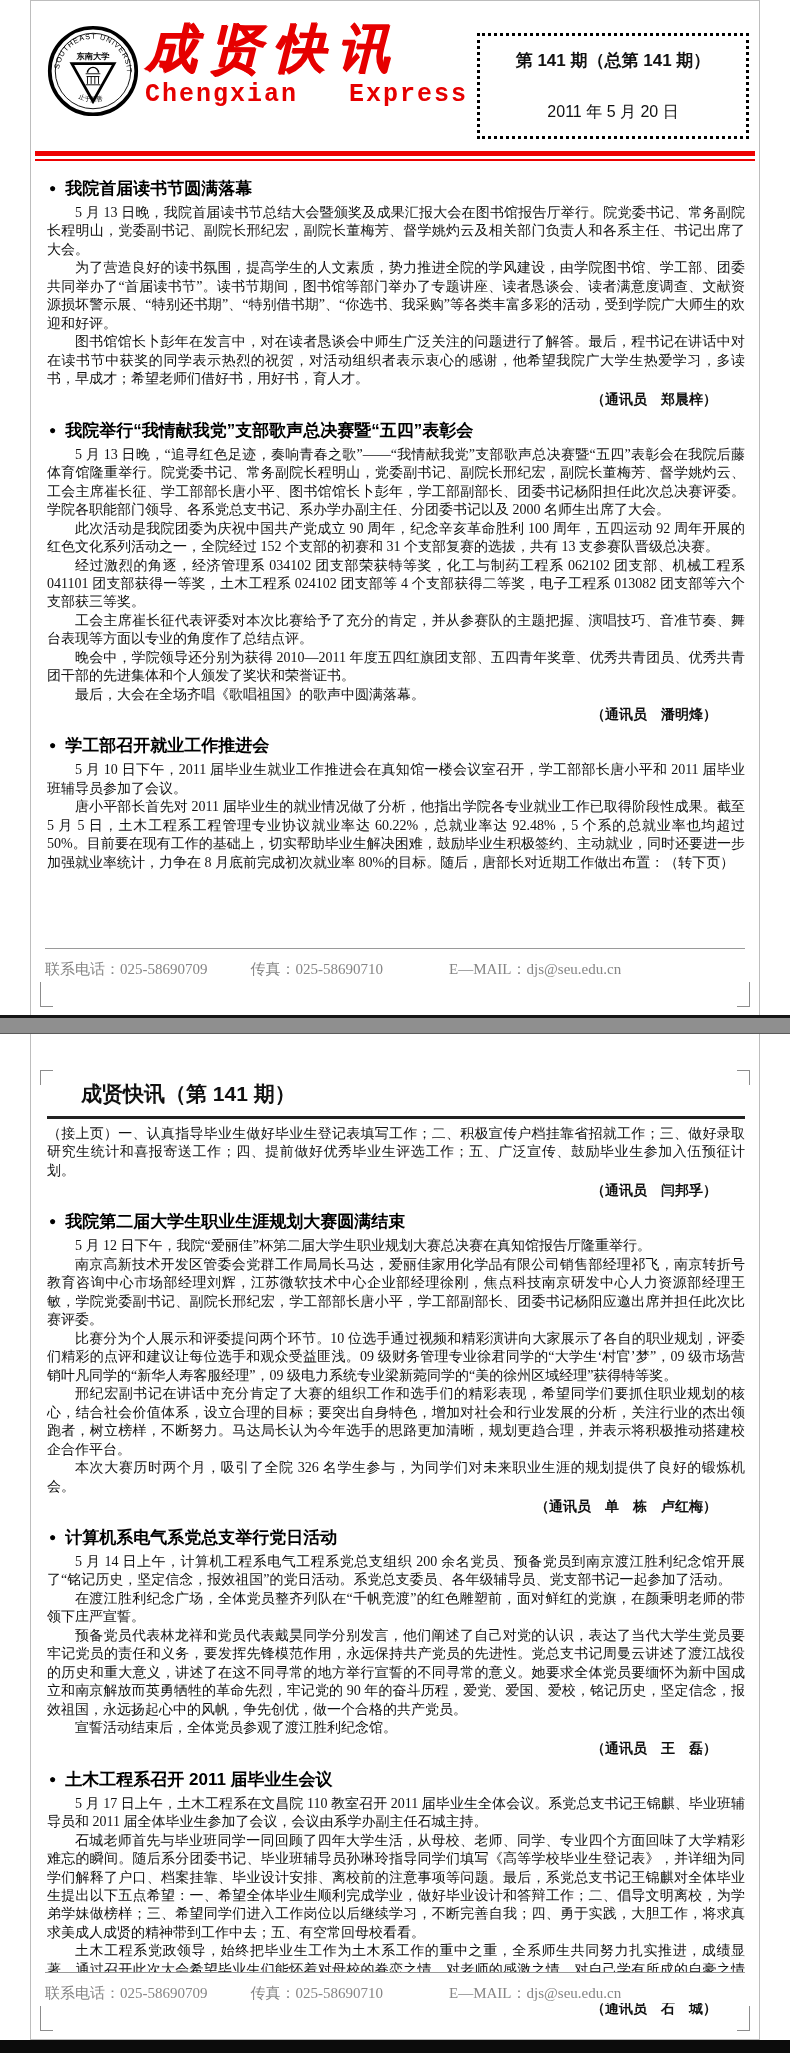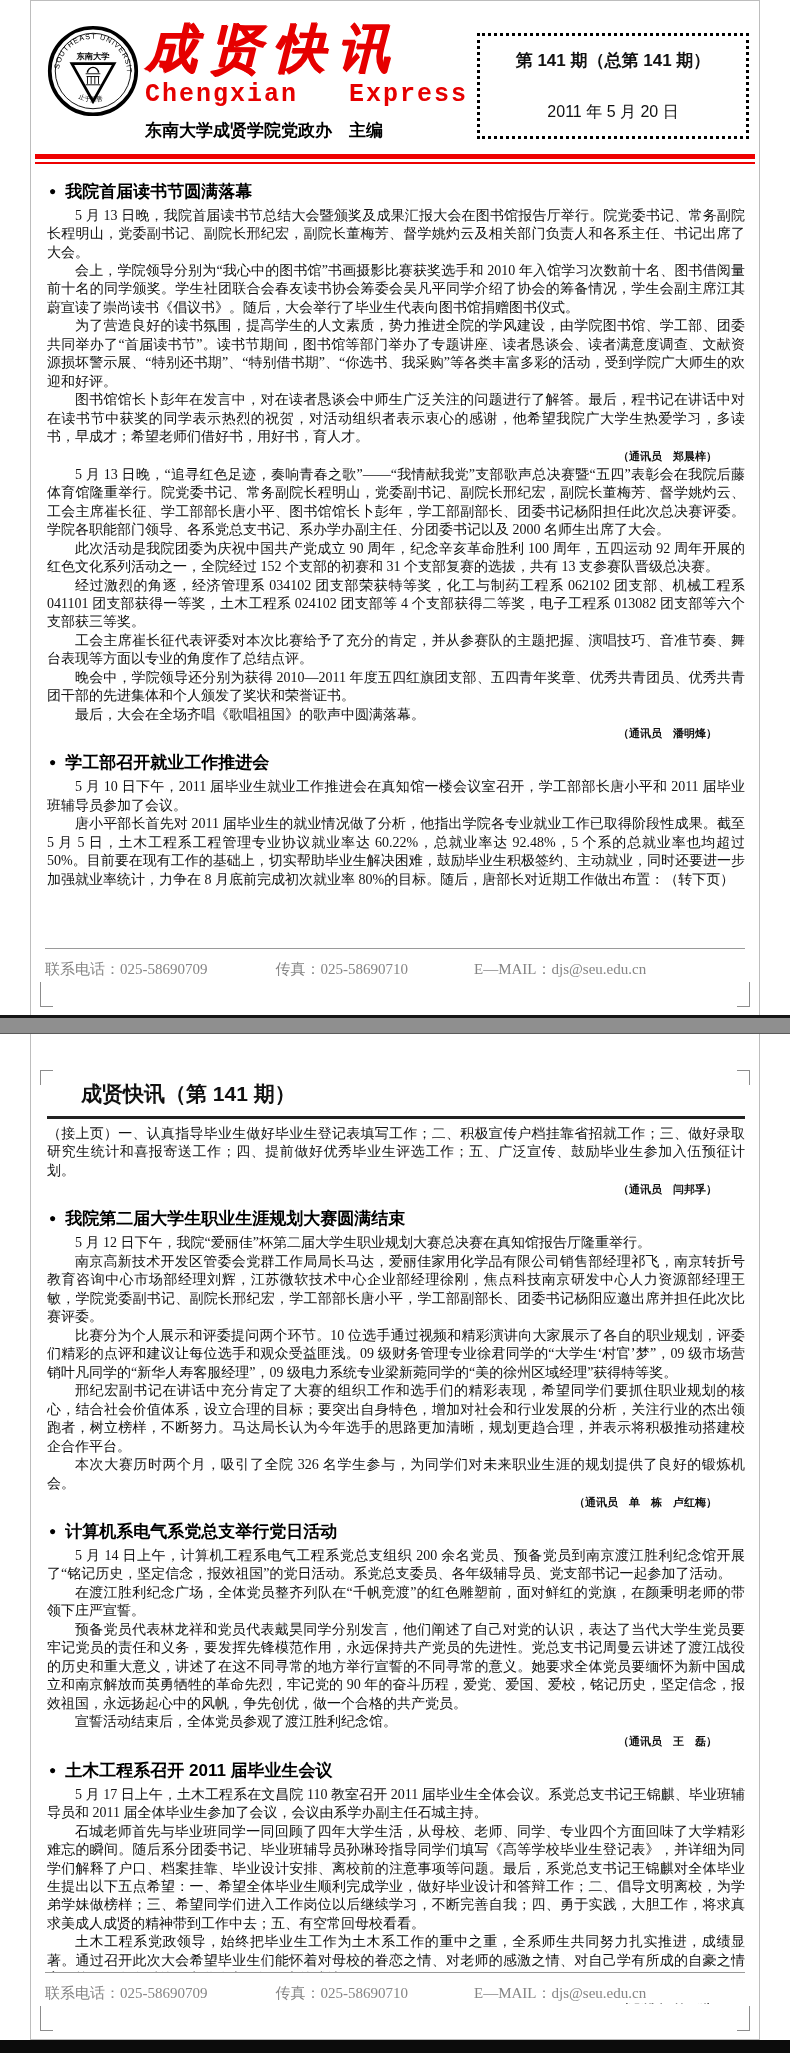--- a/index.html
+++ b/index.html
@@ -27,33 +27,33 @@
   .issue-line{font-size:17px;font-weight:bold;}
   .date-line{font-size:16px;}
   .red-rule{margin:12px 4px 0 4px;border-top:5px solid #ee0000;border-bottom:2px solid #ee0000;height:3px;}
 
   
   .content{padding:6px 14px 0 16px;}
   .headline{font-family:"Liberation Sans","DejaVu Sans",sans-serif;font-size:17px;color:#000;
             margin:10px 0 4px 0;font-weight:bold;}
   .bullet{font-size:12px;margin:0 9px 0 2px;vertical-align:2px;}
   p.body{margin:0;font-size:14px;line-height:1.32;text-indent:2em;text-align:justify;}
-  p.byline{text-align:right;font-weight:bold;font-size:11px;margin:2px 28px 2px 0;}
+  p.byline{text-align:right;font-weight:bold;font-size:14px;margin:2px 28px 2px 0;}
 
   
   .p2-title{margin:46px 0 0 50px;font-weight:bold;font-size:21px;
             font-family:"Liberation Sans","DejaVu Sans",sans-serif;}
   .p2-rule{margin:8px 14px 0 16px;border-top:3px solid #222;}
 
   
   .page-footer{position:absolute;left:14px;right:14px;bottom:36px;background:#fff;
                border-top:1px solid #9a9a9a;color:#858585;font-size:15px;
                padding-top:11px;display:flex;align-items:baseline;}
   .page-footer .grp{white-space:nowrap;}
-  .page-footer .g1{margin-right:60px;}
+  .page-footer .g1{margin-right:35px;}
   .page-footer .g2{margin-right:66px;margin-left:8px;}
 
   
   .crop{position:absolute;width:12px;height:24px;}
   .crop.bl{left:9px;bottom:8px;border-left:1px solid #8c8c8c;border-bottom:1px solid #8c8c8c;}
   .crop.br{right:9px;bottom:8px;border-right:1px solid #8c8c8c;border-bottom:1px solid #8c8c8c;}
   .crop.tl{left:9px;top:8px;height:14px;border-left:1px solid #8c8c8c;border-top:1px solid #8c8c8c;}
   .crop.tr{right:9px;top:8px;height:14px;border-right:1px solid #8c8c8c;border-top:1px solid #8c8c8c;}
 </style>
 </head>
@@ -78,42 +78,41 @@
         <path d="M 44,52 a 6,6 0 0 1 12,0" fill="none" stroke="#000" stroke-width="1.5"></path>
         <path d="M 42,53 h 16 M 43,56 h 14 M 44,56 v 8 M 48,56 v 8 M 52,56 v 8 M 56,56 v 8 M 42,65 h 16" stroke="#000" stroke-width="1" fill="none"></path>
         <text font-size="7" font-family="serif">
           <textPath href="#arcBot" startOffset="26">止于至善</textPath>
         </text>
       </svg>
     </div>
     <div class="mast-center">
       <div class="title-cn">成贤快讯</div>
       <div class="title-en">Chengxian   Express</div>
-      <div class="editor-line">东南大学成贤学院党政办　主编</div>
     </div>
     <div class="issue-box">
       <div class="issue-line">第 141 期（总第 141 期）</div>
       <div class="date-line">2011 年 5 月 20 日</div>
     </div>
   </div>
 
   <div class="red-rule"></div>
 
   <div class="content">
 
     <div>
       <h3 class="headline"><span class="bullet">●</span><span>我院首届读书节圆满落幕</span></h3>
       <p class="body">5 月 13 日晚，我院首届读书节总结大会暨颁奖及成果汇报大会在图书馆报告厅举行。院党委书记、常务副院长程明山，党委副书记、副院长邢纪宏，副院长董梅芳、督学姚灼云及相关部门负责人和各系主任、书记出席了大会。</p>
-      <p class="body">会上，学院领导分别为“我心中的图书馆”书画摄影比赛获奖选手和 2010 年入馆学习次数前十名、图书借阅量前十名的同学颁奖。学生社团联合会春友读书协会筹委会吴凡平同学介绍了协会的筹备情况，学生会副主席江其蔚宣读了崇尚读书《倡议书》。随后，大会举行了毕业生代表向图书馆捐赠图书仪式。</p>
       <p class="body">为了营造良好的读书氛围，提高学生的人文素质，势力推进全院的学风建设，由学院图书馆、学工部、团委共同举办了“首届读书节”。读书节期间，图书馆等部门举办了专题讲座、读者恳谈会、读者满意度调查、文献资源损坏警示展、“特别还书期”、“特别借书期”、“你选书、我采购”等各类丰富多彩的活动，受到学院广大师生的欢迎和好评。</p>
       <p class="body">图书馆馆长卜彭年在发言中，对在读者恳谈会中师生广泛关注的问题进行了解答。最后，程书记在讲话中对在读书节中获奖的同学表示热烈的祝贺，对活动组织者表示衷心的感谢，他希望我院广大学生热爱学习，多读书，早成才；希望老师们借好书，用好书，育人才。</p>
       <p class="byline">（通讯员　郑晨梓）</p>
     </div>
 
     <div>
+      <h3 class="headline"><span class="bullet">●</span><span>我院举行“我情献我党”支部歌声总决赛暨“五四”表彰会</span></h3>
       <p class="body">5 月 13 日晚，“追寻红色足迹，奏响青春之歌”——“我情献我党”支部歌声总决赛暨“五四”表彰会在我院后藤体育馆隆重举行。院党委书记、常务副院长程明山，党委副书记、副院长邢纪宏，副院长董梅芳、督学姚灼云、工会主席崔长征、学工部部长唐小平、图书馆馆长卜彭年，学工部副部长、团委书记杨阳担任此次总决赛评委。学院各职能部门领导、各系党总支书记、系办学办副主任、分团委书记以及 2000 名师生出席了大会。</p>
       <p class="body">此次活动是我院团委为庆祝中国共产党成立 90 周年，纪念辛亥革命胜利 100 周年，五四运动 92 周年开展的红色文化系列活动之一，全院经过 152 个支部的初赛和 31 个支部复赛的选拔，共有 13 支参赛队晋级总决赛。</p>
       <p class="body">经过激烈的角逐，经济管理系 034102 团支部荣获特等奖，化工与制药工程系 062102 团支部、机械工程系 041101 团支部获得一等奖，土木工程系 024102 团支部等 4 个支部获得二等奖，电子工程系 013082 团支部等六个支部获三等奖。</p>
       <p class="body">工会主席崔长征代表评委对本次比赛给予了充分的肯定，并从参赛队的主题把握、演唱技巧、音准节奏、舞台表现等方面以专业的角度作了总结点评。</p>
       <p class="body">晚会中，学院领导还分别为获得 2010—2011 年度五四红旗团支部、五四青年奖章、优秀共青团员、优秀共青团干部的先进集体和个人颁发了奖状和荣誉证书。</p>
       <p class="body">最后，大会在全场齐唱《歌唱祖国》的歌声中圆满落幕。</p>
       <p class="byline">（通讯员　潘明烽）</p>
     </div>
 
     <div>

